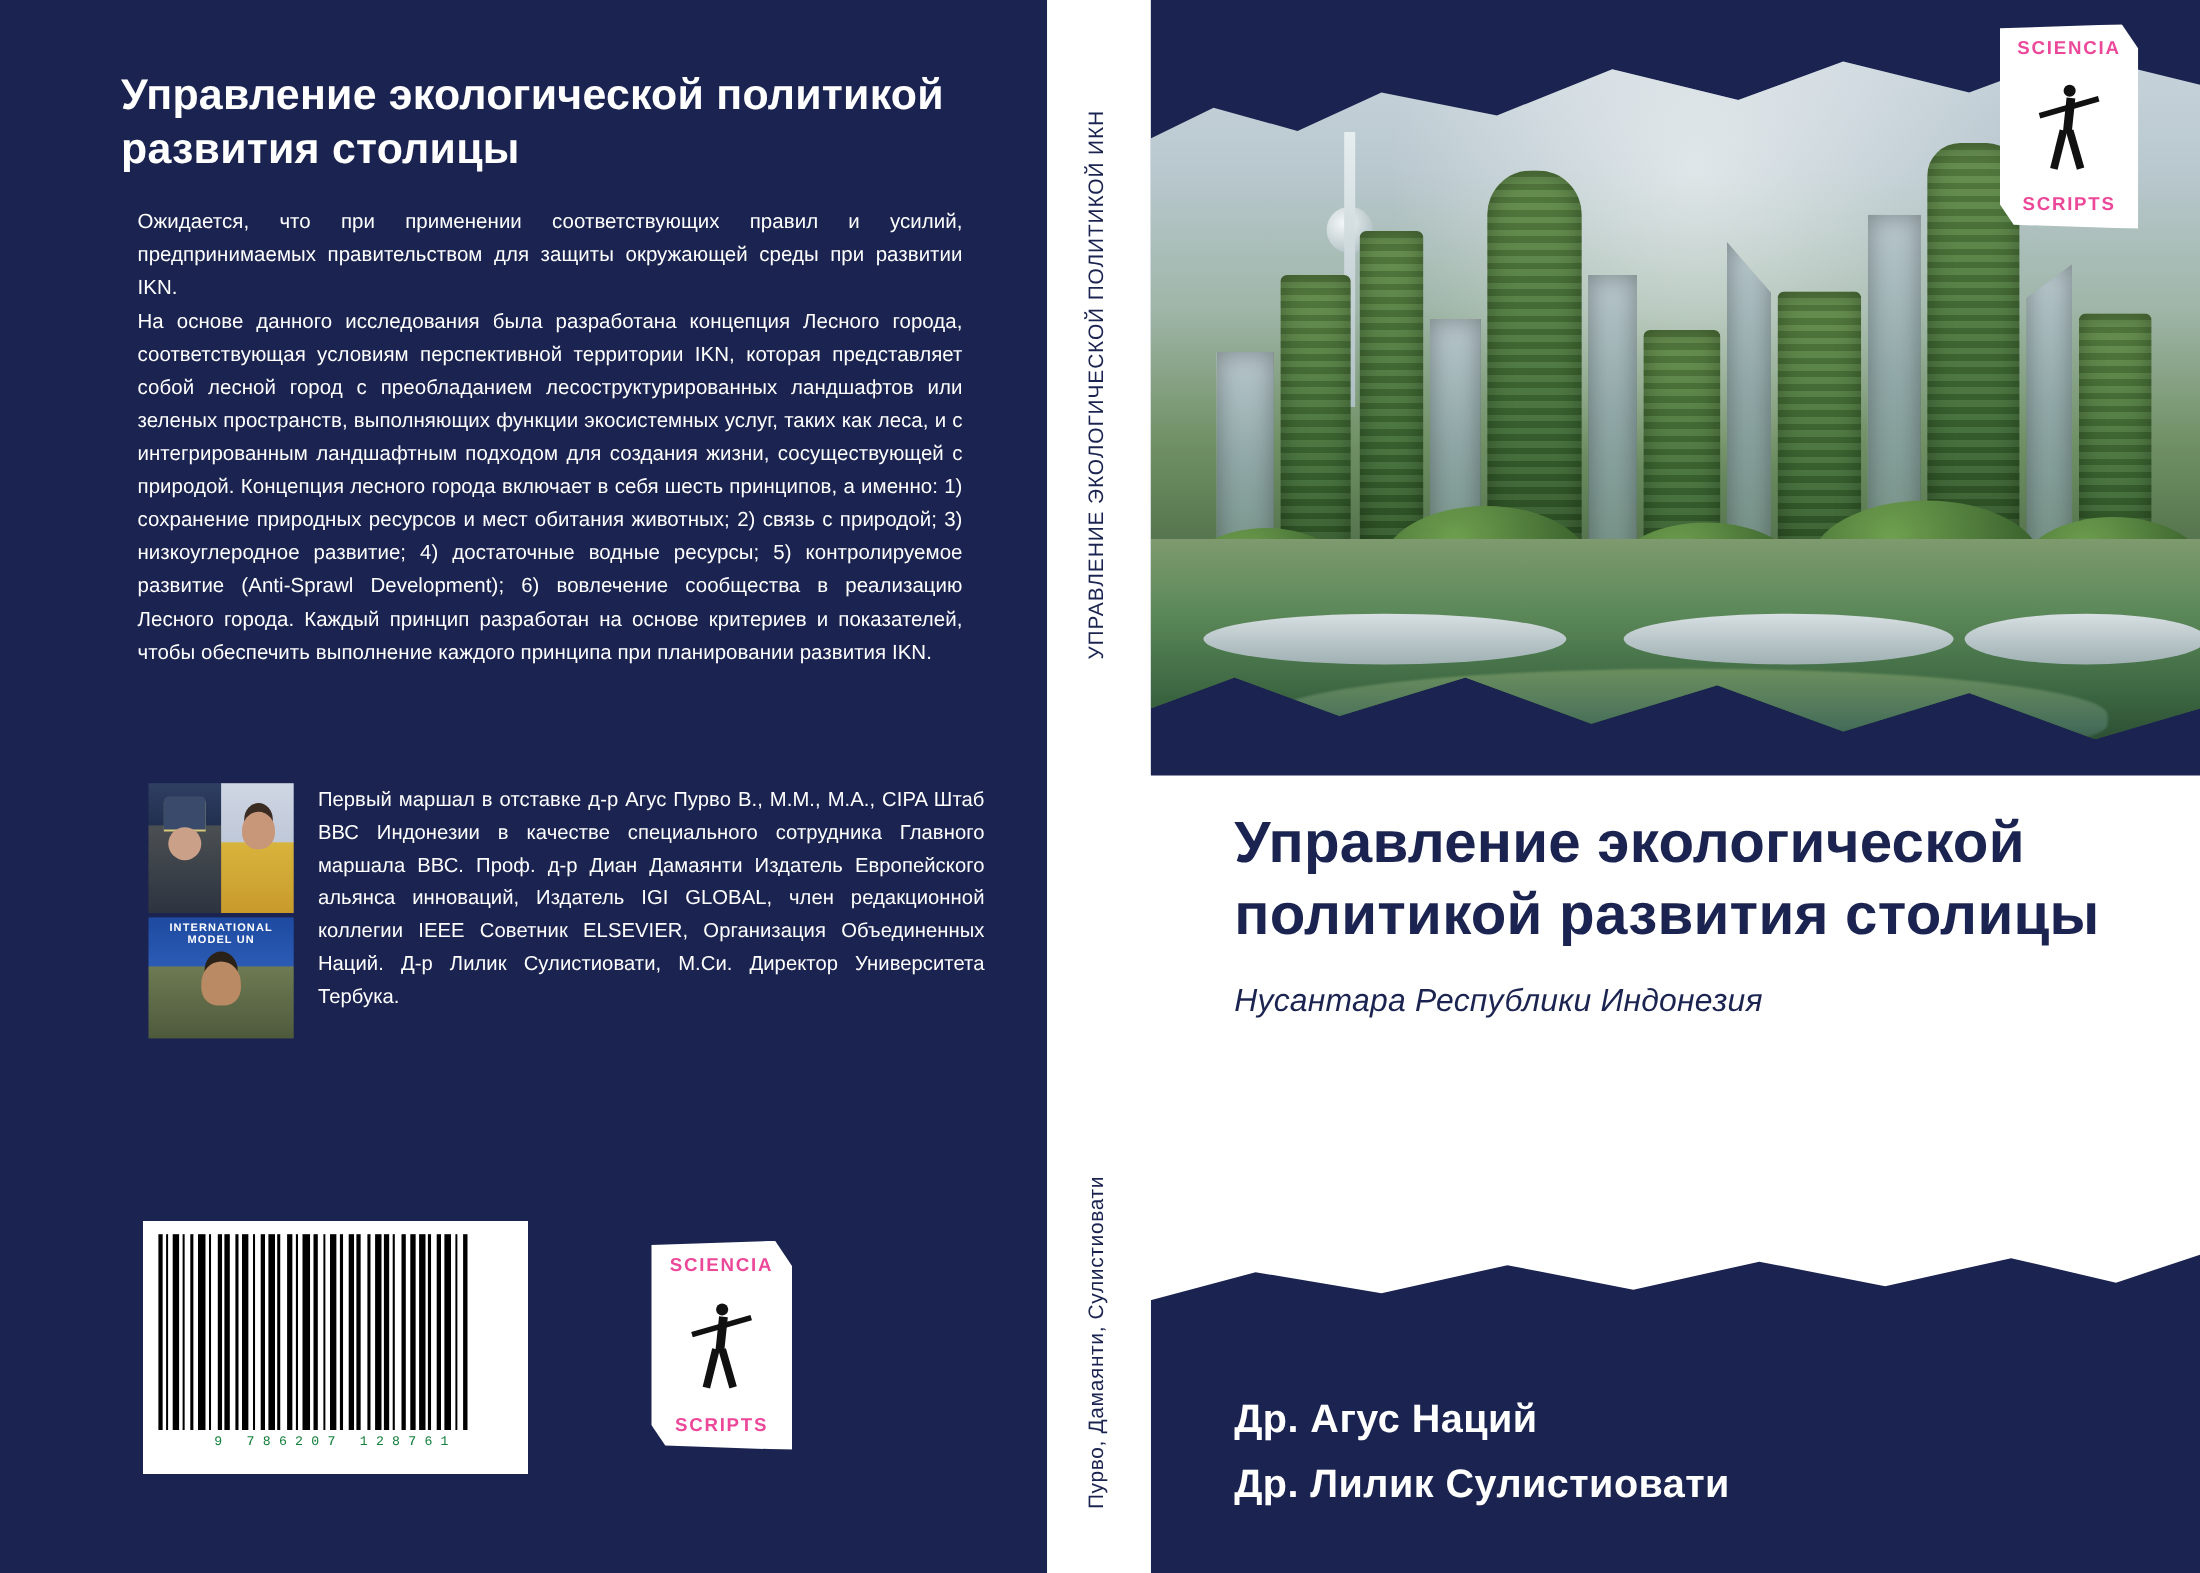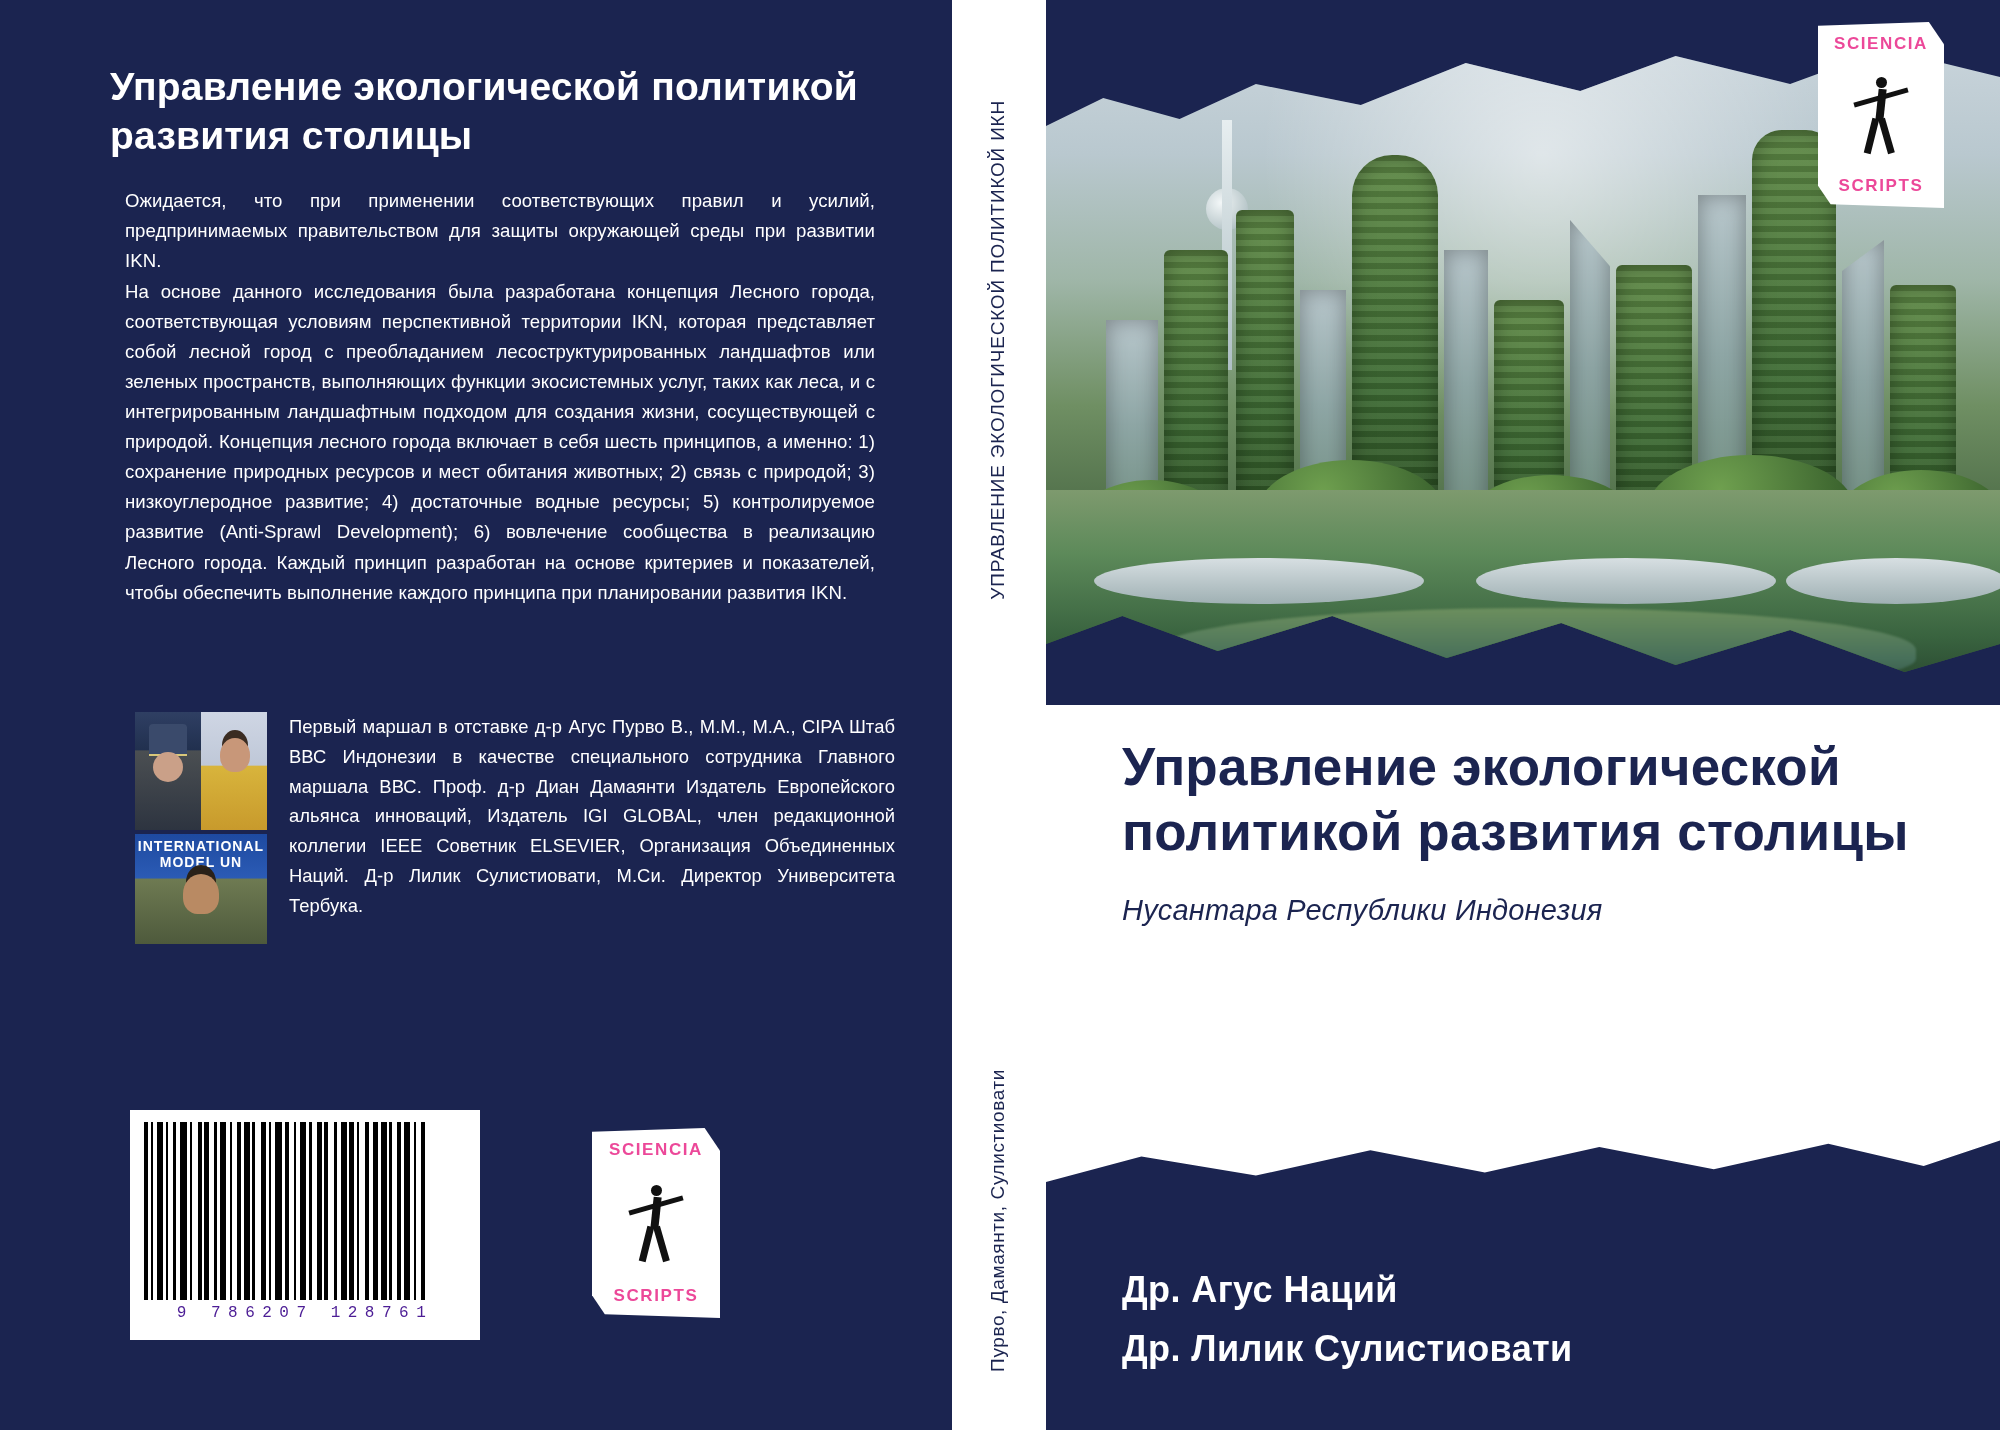--- a/index.html
+++ b/index.html
@@ -121,21 +121,21 @@
     margin-top: 4px;
     background: linear-gradient(180deg, #1e4aa0 0%, #2b5bb5 40%, #6e7a52 41%, #4e5a3c 100%);
     position: relative;
     overflow: hidden;
   }
   .photo-c .banner {
     position: absolute;
     left: 0; top: 4px;
     width: 132px;
     color: #ffffff;
-    font-size: 14px;
+    font-size: 10px;
     letter-spacing: 1px;
     text-align: center;
     font-weight: bold;
   }
   .photo-c::after {
     content: "";
     position: absolute;
     left: 48px; top: 40px;
     width: 36px; height: 40px;
     background: #b98a63;
@@ -167,23 +167,23 @@
     height: 178px;
     gap: 0;
   }
   .barcode-bars i {
     display: block;
     background: #000000;
     height: 100%;
   }
   .barcode-digits {
     font-family: "Liberation Mono", monospace;
-    font-size: 16px;
+    font-size: 12px;
     letter-spacing: 7.5px;
-    color: #4c1d95;
+    color: #15803d;
     text-align: center;
     margin-top: 4px;
   }
 
   
   .logo-back {
     position: absolute;
     left: 592px;
     top: 1128px;
     width: 128px;

